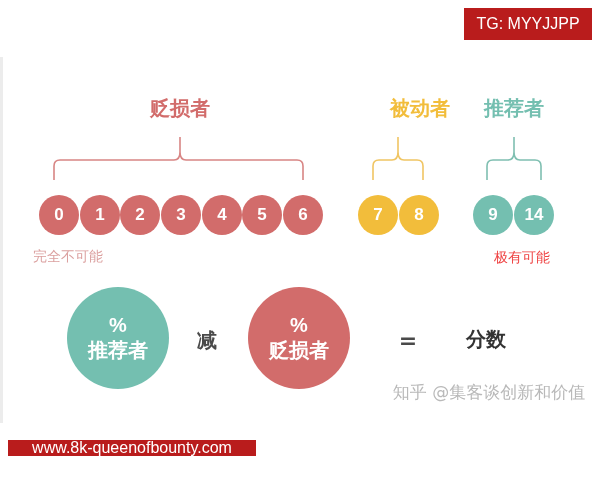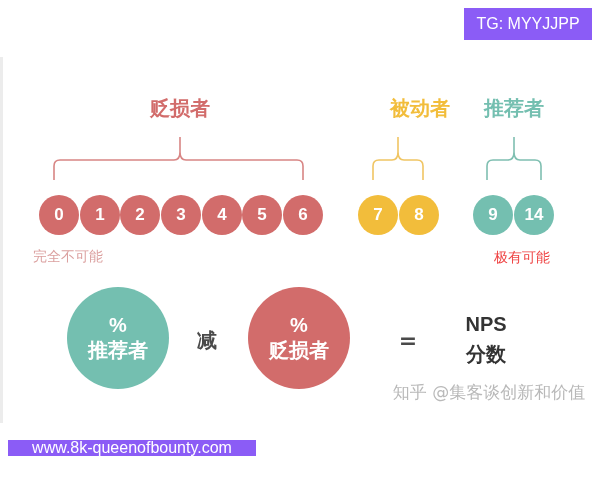--- a/index.html
+++ b/index.html
@@ -45,21 +45,21 @@
     position: absolute; transform: translate(-50%, -50%);
     text-align: center; color: #333333; font-weight: bold;
   }
   .result .nps { font-size: 20px; line-height: 30px; font-family: "Liberation Sans", sans-serif; }
   .result .score { font-size: 20px; line-height: 30px; }
   .wm {
     position: absolute; transform: translate(-50%, -50%);
     color: #b9b9b9; font-size: 17px; white-space: nowrap;
   }
   .badge {
-    position: absolute; background: #8b5cf6; color: #ffffff;
+    position: absolute; background: #b91c1c; color: #ffffff;
     font-family: "Liberation Sans", sans-serif; font-size: 16px;
     display: flex; align-items: center; justify-content: center; white-space: nowrap;
   }
   svg.brackets { position: absolute; left: 0; top: 0; }
 </style>
 </head>
 <body>
 
 <div class="panel"></div>
 
@@ -98,20 +98,19 @@
 <div class="op" style="left:207px; top:340px;">减</div>
 
 <div class="big" style="left:299px; top:338px; background:#d26c6b;">
   <span class="pct">%</span>
   <span class="lbl">贬损者</span>
 </div>
 
 <div class="op" style="left:408px; top:340px; font-size:22px;">=</div>
 
 <div class="result" style="left:486px; top:339px;">
-  <div class="nps">NPS</div>
   <div class="score">分数</div>
 </div>
 
 <div class="wm" style="left:489px; top:392px;">知乎 @集客谈创新和价值</div>
 
 <div class="badge" style="left:464px; top:8px; width:128px; height:32px;">TG: MYYJJPP</div>
 <div class="badge" style="left:8px; top:440px; width:248px; height:16px;">www.8k-queenofbounty.com</div>
 
 </body></html>

